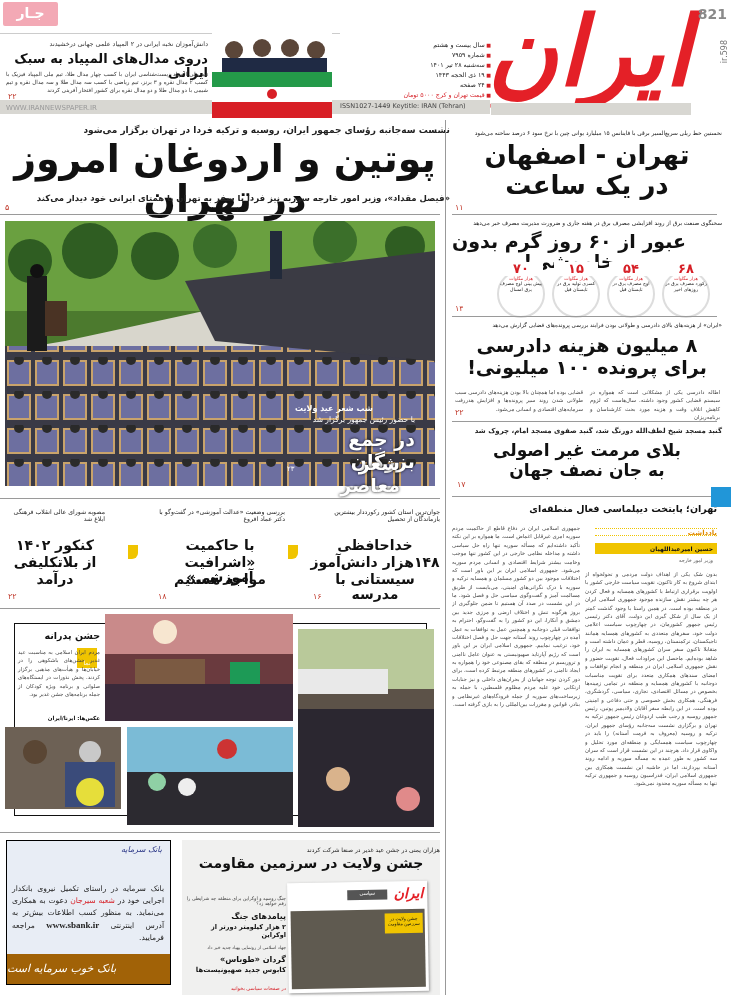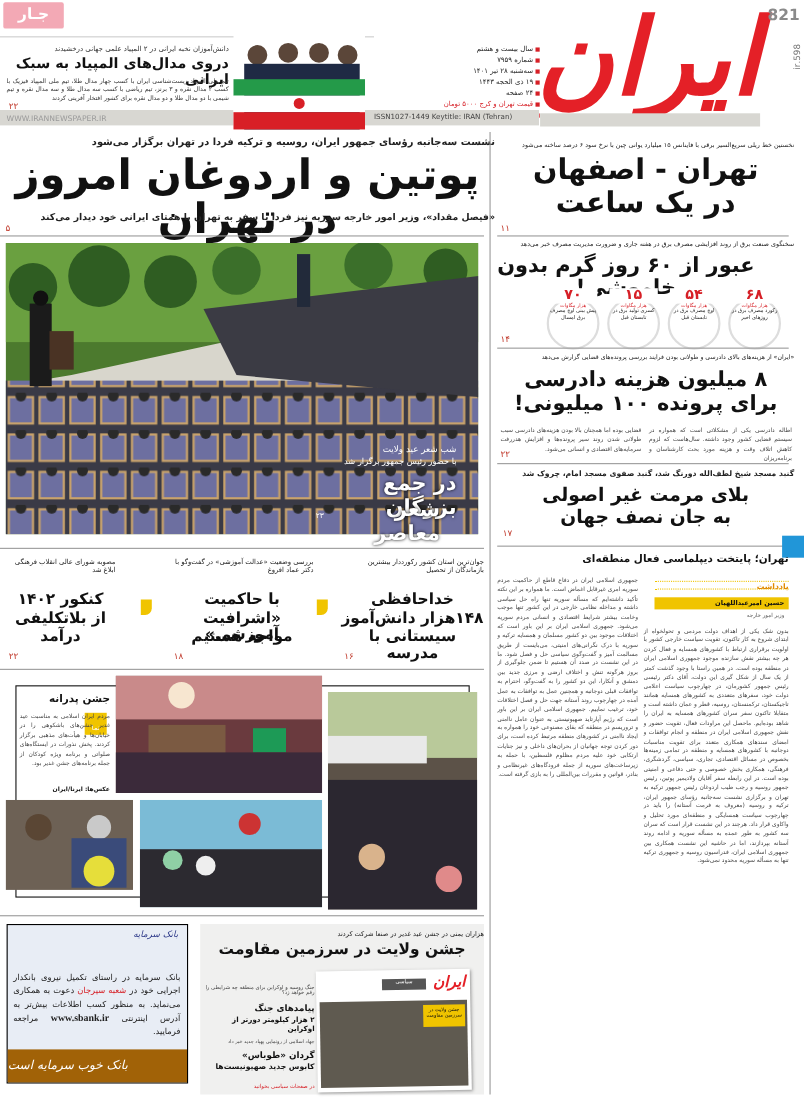--- a/index.html
+++ b/index.html
@@ -98,21 +98,21 @@
       <circle cx="400" cy="25" r="20" fill="#2f5d22"></circle>
     <polygon points="60,120 430,40 430,265 0,265 0,130" fill="#d8d6cc"></polygon>
     <rect x="0" y="125" width="430" height="140" fill="url(#chairs)"></rect>
     <polygon points="180,60 430,30 430,140 210,120" fill="#3b3b44"></polygon>
     <rect x="22" y="55" width="20" height="75" fill="#1b1b1b"></rect>
     <circle cx="32" cy="50" r="7" fill="#111"></circle>
     <rect x="40" y="80" width="22" height="35" fill="#4a3324"></rect>
     <rect x="265" y="10" width="12" height="48" fill="#222a3a"></rect>
   </svg>
 </div>
-<div class="abs" style="left:295px;top:404px;width:120px;text-align:right;color:#fff;font-size:8px;font-weight:normal">شب شعر عید ولایت</div>
+<div class="abs" style="left:295px;top:404px;width:120px;text-align:left;color:#fff;font-size:8px;font-weight:bold">شب شعر عید ولایت</div>
 <div class="abs" style="left:270px;top:415px;width:145px;text-align:right;color:#fff;font-size:7.5px">با حضور رئیس جمهور برگزار شد</div>
 <div class="abs" style="left:285px;top:428px;width:130px;text-align:right;color:#fff;font-size:19px;font-weight:bold;text-shadow:0 0 3px #000">در جمع بزرگان</div>
 <div class="abs" style="left:300px;top:452px;width:100px;text-align:right;color:#fff;font-size:19px;font-weight:bold;text-shadow:0 0 3px #000">شعر معاصر</div>
 <div class="abs" style="left:287px;top:465px;color:#fff;font-size:7px">۲۳</div>
 <div class="rule" style="left:0;top:498px;width:440px;height:1px"></div>
 
 <div class="abs kick" style="left:452px;top:130px;width:270px;font-size:5.8px">نخستین خط ریلی سریع‌السیر برقی با فاینانس ۱۵ میلیارد یوانی چین با نرخ سود ۶ درصد ساخته می‌شود</div>
 <div class="abs hl" style="left:452px;top:142px;width:270px;font-size:26px">تهران - اصفهان</div>
 <div class="abs hl" style="left:452px;top:172px;width:270px;font-size:26px">در یک ساعت</div>
 <div class="abs pg" style="left:455px;top:203px">۱۱</div>

